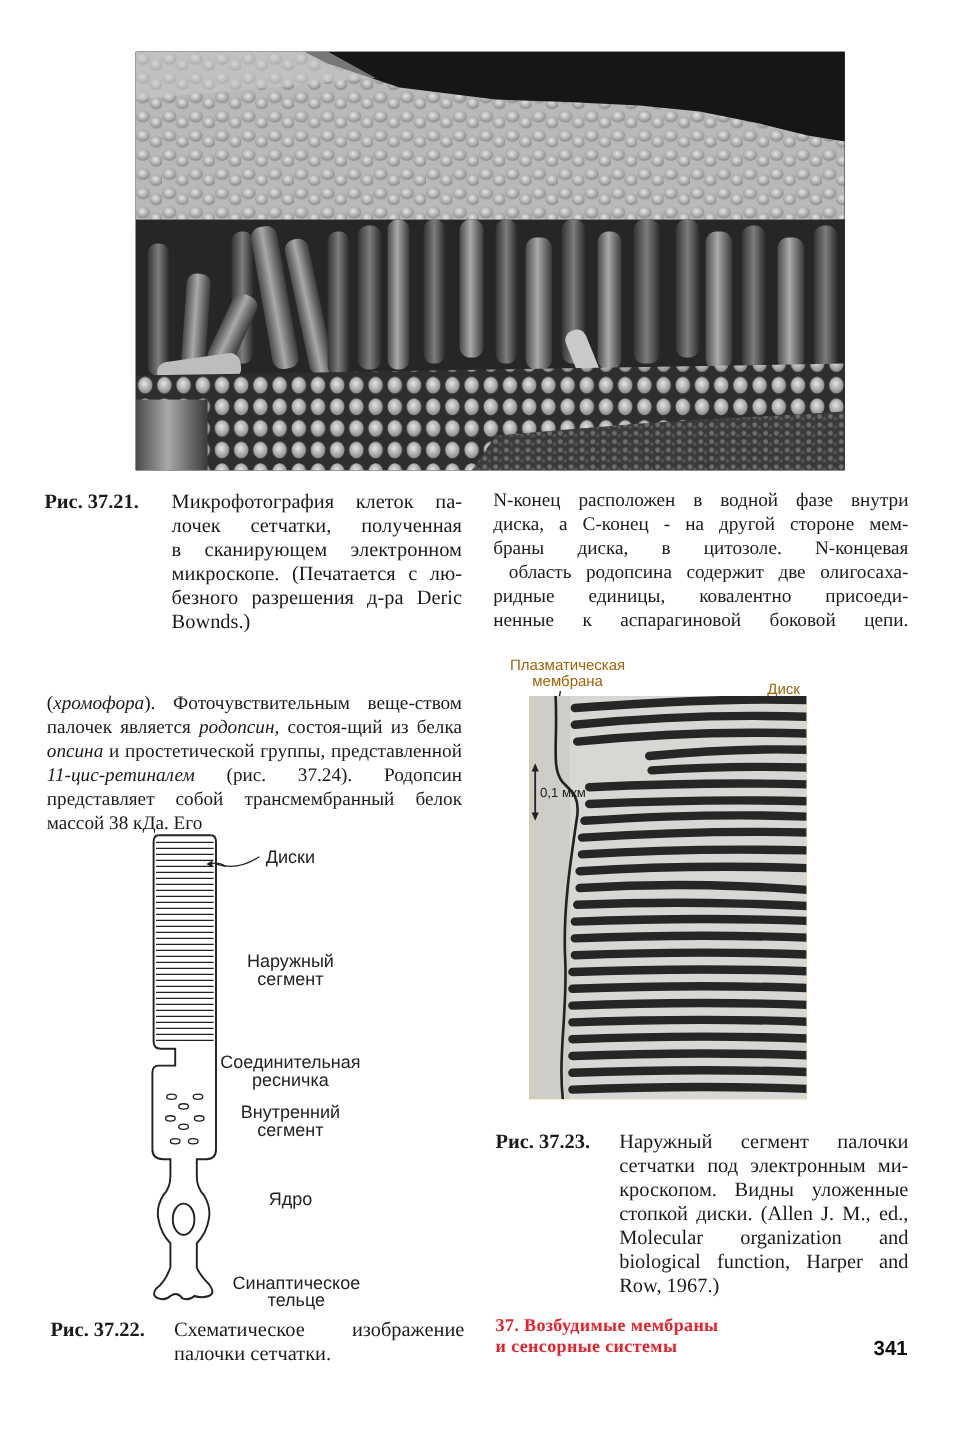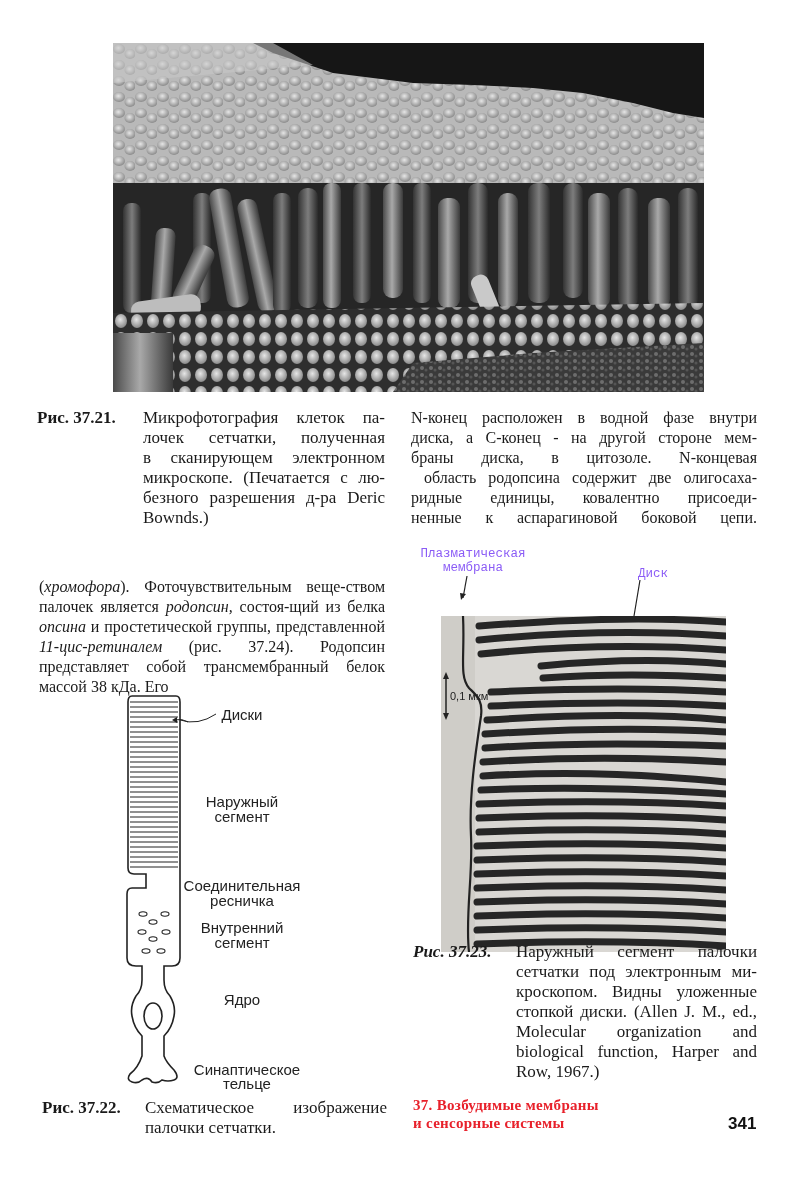--- a/index.html
+++ b/index.html
@@ -17,22 +17,22 @@
     .cap-label { font-weight: bold; position: absolute; white-space: nowrap; }
     .cap-text { position: absolute; text-align: justify; text-align-last: left; }
     .body-text { font-size: 16px; line-height: 20px; text-align: justify; }
     .body-text i { font-style: italic; }
 
     
     #fig2122 { left: 110px; top: 690px; width: 210px; height: 400px; }
     .lbl { font-family: "Liberation Sans", "DejaVu Sans", sans-serif; font-size: 15px; line-height: 15px; color: #222; position: absolute; text-align: center; }
 
     
-    #fig2123 { left: 441px; top: 616px; width: 285px; height: 336px; background: #eab308; overflow: hidden; }
-    .tem-lbl { font-family: Liberation Mono, monospace; font-size: 12.5px; line-height: 14px; color: #8b5cf6; position: absolute; text-align: center; }
+    #fig2123 { left: 441px; top: 580px; width: 231px; height: 336px; background: #eab308; overflow: hidden; }
+    .tem-lbl { font-family: Liberation Sans, sans-serif; font-size: 12.5px; line-height: 14px; color: #a16207; position: absolute; text-align: center; }
 
     
     .running-head { font-family: "Liberation Serif", "DejaVu Serif", serif; font-weight: bold; font-size: 15px; line-height: 18px; color: #e8212b; letter-spacing: 0.3px; }
     .page-num { font-family: "Liberation Sans", "DejaVu Sans", sans-serif; font-weight: bold; font-size: 17px; color: #111; }
   </style>
 </head>
 <body>
 
 <div id="fig2121" class="abs">
   <svg width="591" height="349" viewBox="0 0 591 349">
@@ -259,21 +259,21 @@
       <path d="M36,272 C140,268 220,270 285,274"></path>
       <path d="M36,286 C140,282 220,284 285,288"></path>
       <path d="M36,300 C140,296 220,298 285,302"></path>
       <path d="M36,314 C140,310 220,312 285,316"></path>
       <path d="M36,328 C140,324 220,326 285,330"></path>
     </g>
   </svg>
 </div>
 
 <div class="cap">
-  <span class="cap-label" style="left:413px; top:942px;font-style:italic;">Рис. 37.23.</span>
+  <span class="cap-label" style="left:413px; top:942px;">Рис. 37.23.</span>
   <div class="cap-text" style="left:516px; top:942px; width:241px;">
     <div style="text-align-last:justify;">Наружный сегмент палочки</div>
     <div style="text-align-last:justify;">сетчатки под электронным ми-</div>
     <div style="text-align-last:justify;">кроскопом. Видны уложенные</div>
     <div style="text-align-last:justify;">стопкой диски. (Allen J. M., ed.,</div>
     <div style="text-align-last:justify;">Molecular organization and</div>
     <div style="text-align-last:justify;">biological function, Harper and</div>
     <div>Row, 1967.)</div>
   </div>
 </div>

